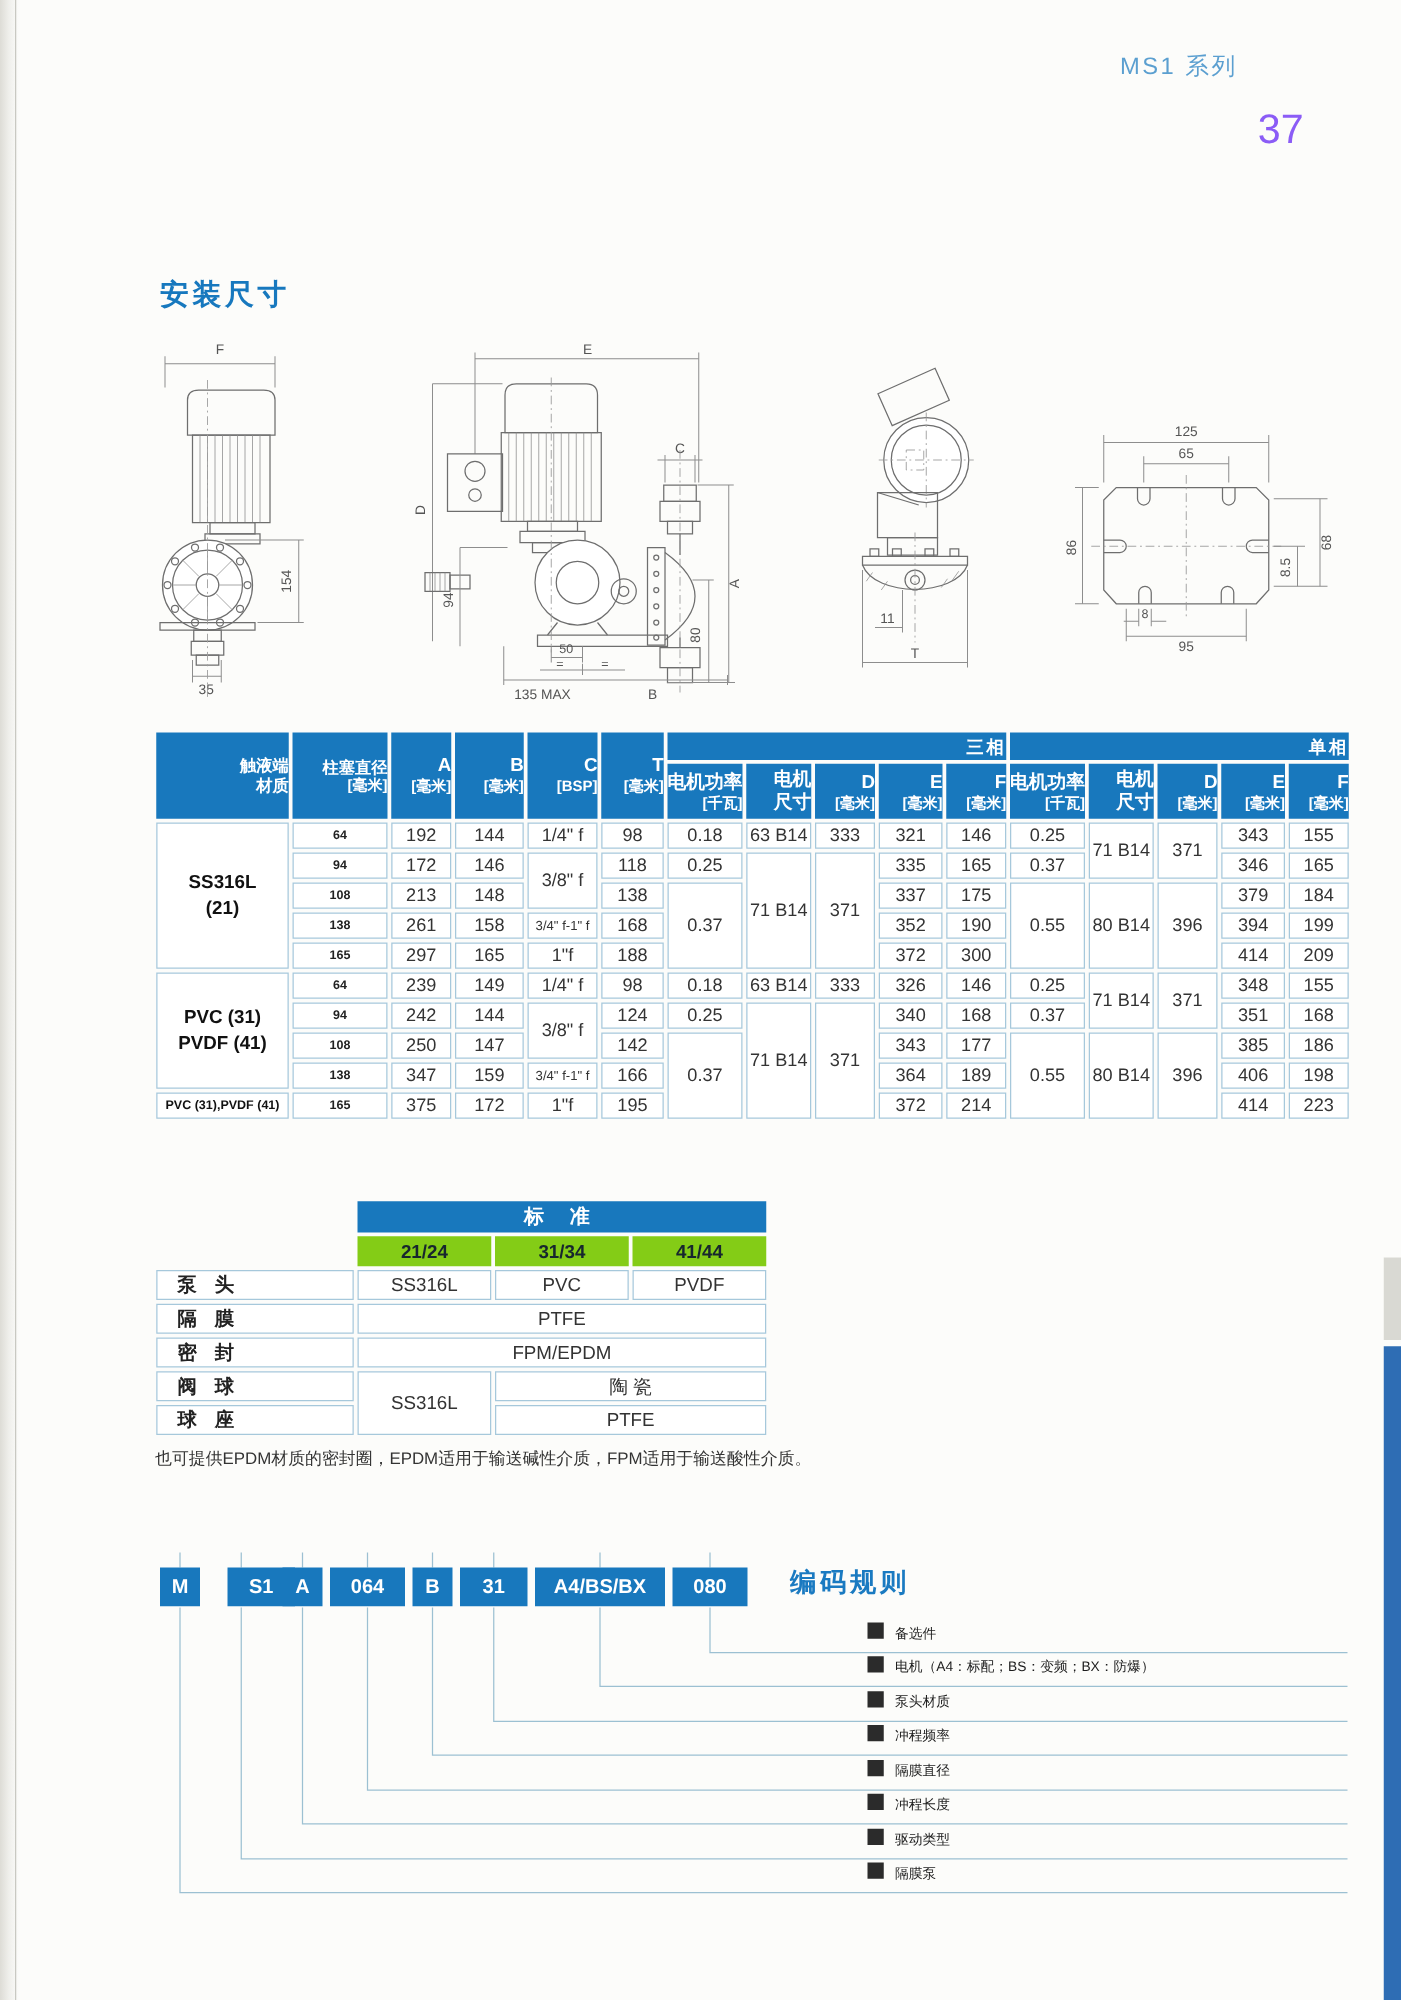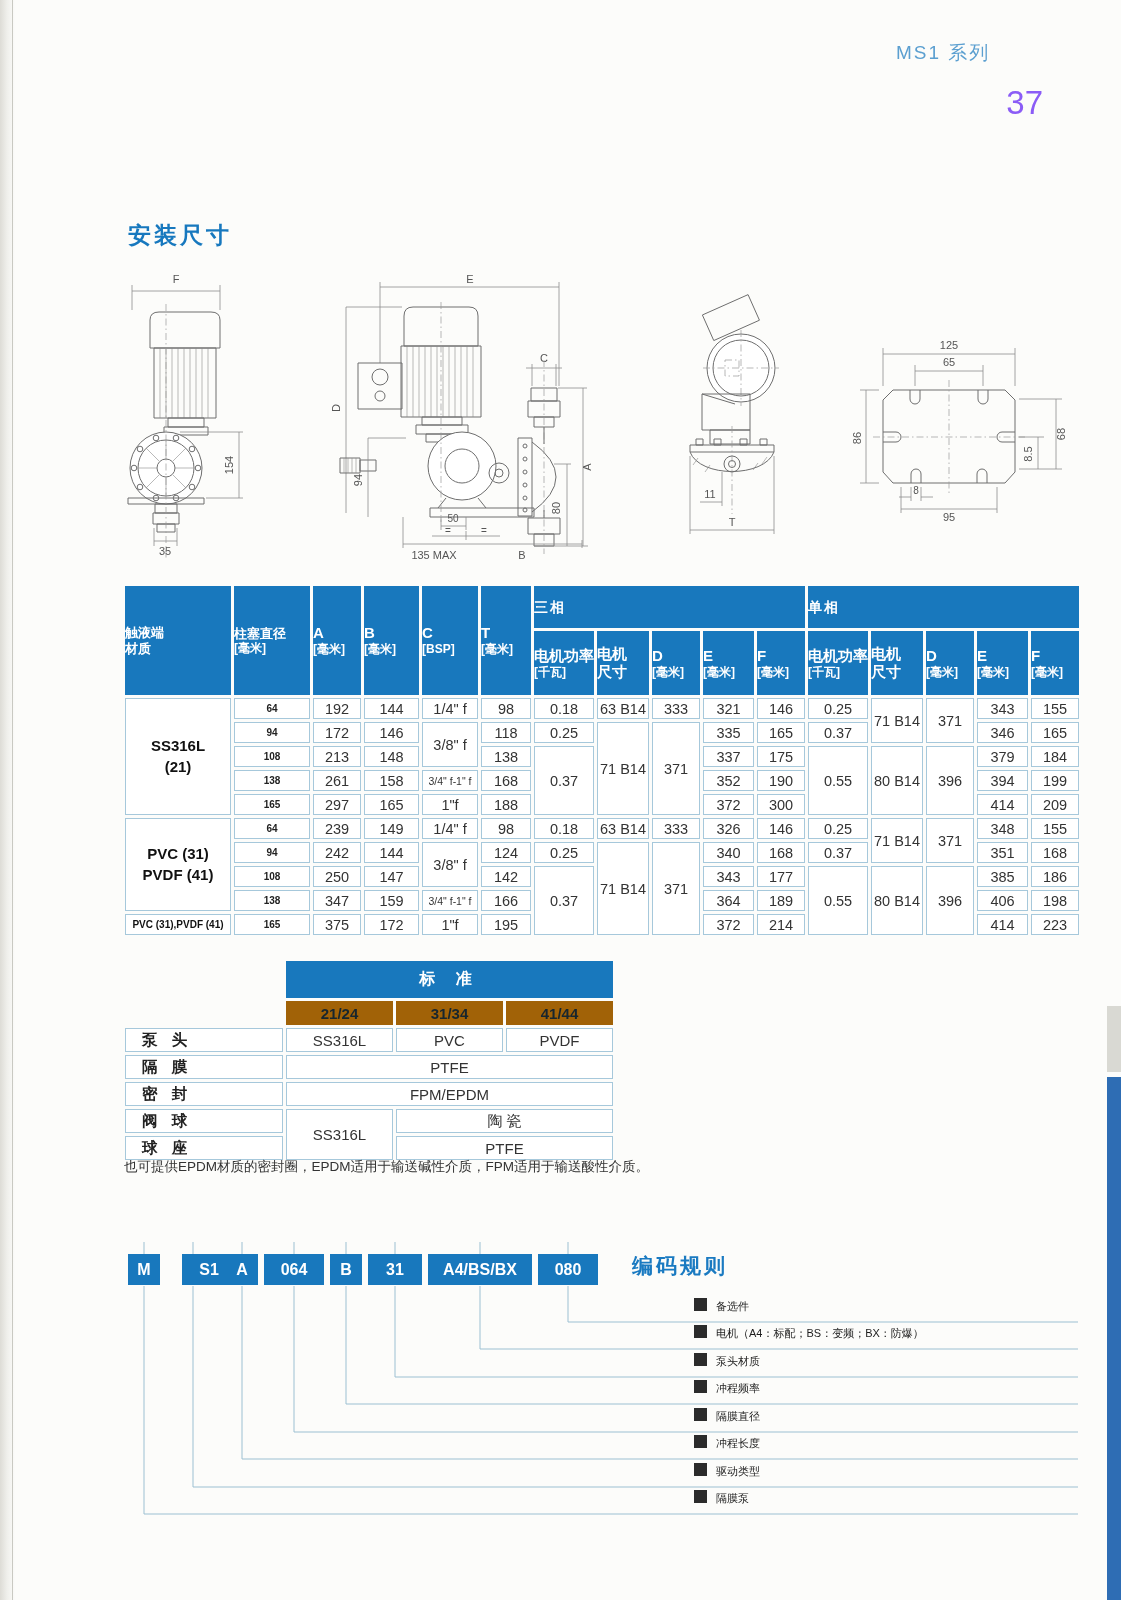--- a/index.html
+++ b/index.html
@@ -21,40 +21,40 @@
   .drawings{position:absolute;left:110px;top:268px;width:970px;height:300px;}
   .drawings *{vector-effect:non-scaling-stroke;}
   .ln{stroke:#6e6e6e;stroke-width:1;fill:none;}
   .fw{fill:#fff;stroke:#6e6e6e;stroke-width:1;}
   .fin{stroke:#8a8a8a;stroke-width:.6;fill:none;}
   .dim{stroke:#8d8d8d;stroke-width:.8;fill:none;}
   .cl{stroke:#9a9a9a;stroke-width:.7;fill:none;stroke-dasharray:7,3,1.5,3;}
   .dt{font-size:11px;fill:#555;text-anchor:middle;font-family:"Liberation Sans",sans-serif;}
   
   .dim-table{position:absolute;left:122px;top:583px;border-collapse:separate;border-spacing:3px;table-layout:fixed;}
-  .dim-table th{background:#1878bd;color:#fff;font-weight:bold;text-align:left;vertical-align:middle;
-                padding:11px 0;line-height:1.2;}
+  .dim-table th{background:#1878bd;color:#fff;font-weight:bold;text-align:right;vertical-align:middle;
+                padding:1px 0;line-height:1.2;}
   .dim-table th .l1{display:block;font-size:13px;}
   .dim-table th .l1.big{font-size:15px;}
   .dim-table th .l2{display:block;font-size:12px;font-weight:bold;}
   .dim-table th.grp{font-size:14px;height:20px;letter-spacing:2px;}
   .dim-table th.sub{height:42px;}
   .dim-table th.sub .l1{font-size:15px;}
   .dim-table td{background:#fff;border:1px solid #a6c8db;text-align:center;vertical-align:middle;
                 font-size:14.5px;color:#333;height:19px;padding:0;overflow:hidden;}
   .dim-table td.mat{font-weight:bold;color:#111;font-size:15px;line-height:1.35;}
   .dim-table td.matsm{font-size:10px;font-weight:bold;color:#111;}
   .dim-table td.dia{font-weight:bold;font-size:10px;color:#222;}
   .dim-table td.sm{font-size:10.5px;}
   
   .std-table{position:absolute;left:122px;top:958px;border-collapse:separate;border-spacing:3px;table-layout:fixed;}
   .std-table th,.std-table td{text-align:center;vertical-align:middle;padding:0;}
   .std-table .ghost{background:transparent;border:none;}
-  .std-table .std-title{background:#1878bd;color:#fff;font-weight:bold;font-size:16px;height:37px;letter-spacing:8px;}
-  .std-table .sub{background:#a16207;color:#17262e;font-weight:bold;font-size:15px;height:24px;}
+  .std-table .std-title{background:#1878bd;color:#fff;font-weight:bold;font-size:16px;height:25px;letter-spacing:8px;}
+  .std-table .sub{background:#84cc16;color:#17262e;font-weight:bold;font-size:15px;height:24px;}
   .std-table .lbl{background:#fff;border:1px solid #a6c8db;text-align:left;padding-left:16px;
                   font-weight:bold;font-size:15.5px;color:#222;letter-spacing:5px;height:22px;}
   .std-table td.val{background:#fff;border:1px solid #a6c8db;font-size:15px;color:#333;height:22px;}
   .std-note{position:absolute;left:124px;top:1158px;font-size:13.5px;color:#333;}
   
   .options{position:absolute;left:663px;top:1040px;width:400px;}
   .opt-title{font-size:22px;font-weight:bold;color:#1a7ac1;margin-bottom:12px;}
   .opt-text{font-size:16.5px;color:#333;line-height:2.05;}
   
   .code-box{position:absolute;top:1254px;height:31px;background:#1878bd;color:#fff;font-weight:bold;

